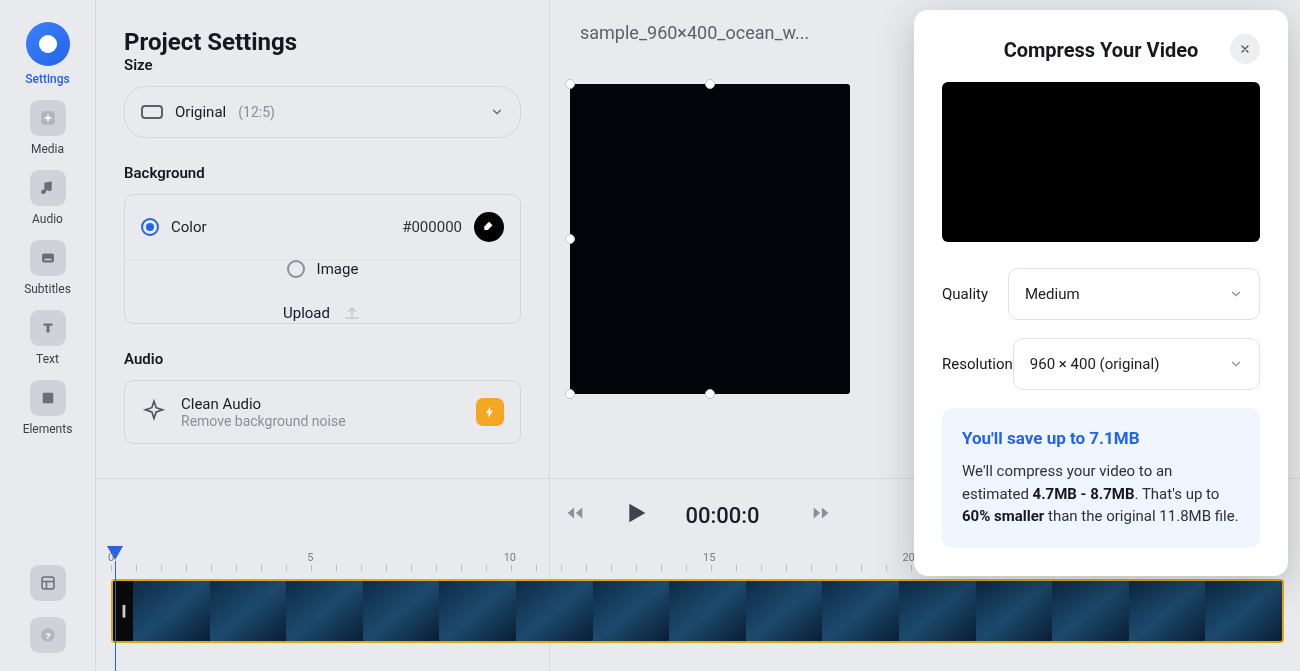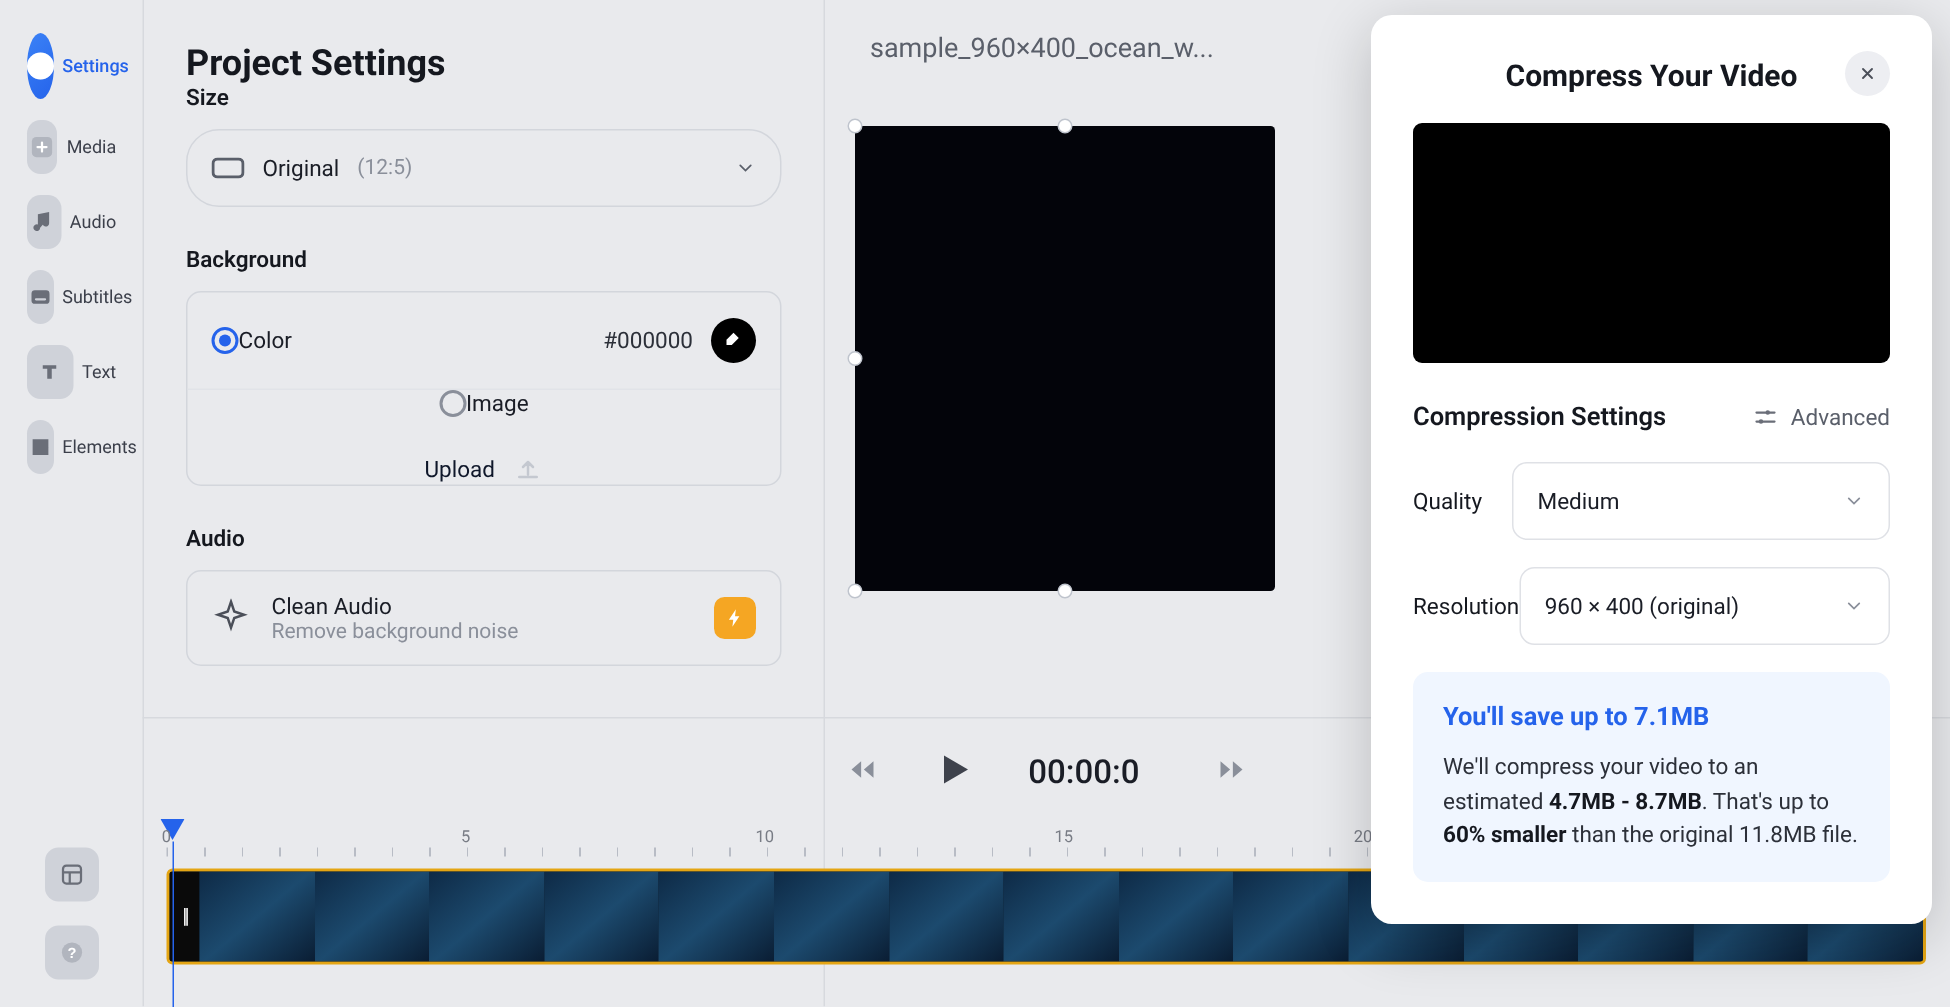--- a/index.html
+++ b/index.html
@@ -1,21 +1,21 @@
 <!DOCTYPE html>
 <html><head>
 <meta charset="utf-8">
 <style>
   * { box-sizing: border-box; margin: 0; padding: 0; }
   html, body { width: 1300px; height: 671px; overflow: hidden; font-family: -apple-system, BlinkMacSystemFont, "Segoe UI", Roboto, Arial, sans-serif; background: #e9eaed; }
   .app { display: flex; width: 100%; height: 100%; }
 
   
   .sidebar { width: 95px; background: #e9eaed; display: flex; flex-direction: column; align-items: center; padding-top: 22px; gap: 14px; }
-  .side-item { width: 60px; display: flex; flex-direction: row; align-items: center; gap: 6px; cursor: pointer; }
+  .side-item { width: 60px; display: flex; flex-direction: column; align-items: center; gap: 6px; cursor: pointer; }
   .side-item .icon-box { width: 36px; height: 36px; border-radius: 9px; display:flex; align-items:center; justify-content:center; font-size:18px;}
   .side-item .label { font-size: 12px; color: #3b3f4a; }
   .side-item.active .label { color:#2563eb; font-weight:500;}
   .side-item .plain { background:#cfd2d9; color:#4b4f59; }
   .side-circle { width:44px; height:44px; border-radius:50%; background:linear-gradient(135deg,#3b82f6,#2563eb); display:flex; align-items:center; justify-content:center;}
   .side-circle .inner{ width:18px; height:18px; border-radius:50%; background:#fff; box-shadow:0 0 0 6px rgba(255,255,255,0.35) inset;}
 
   .sidebar-footer{ margin-top:auto; margin-bottom:18px; display:flex; flex-direction:column; gap:16px; align-items:center;}
   .footer-btn{ width:36px; height:36px; border-radius:9px; background:#cfd2d9; display:flex; align-items:center; justify-content:center; color:#4b4f59; cursor:pointer;}
 
@@ -24,21 +24,21 @@
   .panel-title { font-size: 24px; font-weight: 700; color:#15181f; }
   .field-label { font-size:15px; font-weight:600; color:#15181f; margin-bottom:12px;}
   .select-box { border:1px solid #d3d6dc; border-radius:22px; height:52px; display:flex; align-items:center; padding:0 16px; cursor:pointer; justify-content:space-between; margin-bottom:26px;}
   .select-left{ display:flex; align-items:center; gap:12px; font-size:15px; color:#1a1d26;}
   .select-left .dim{ color:#8a8f9a; font-size:14px;}
   .chev-down {width:14px;height:14px;}
 
   .bg-group{ border:1px solid #d3d6dc; border-radius:10px; overflow:hidden; margin-bottom:26px;}
   .bg-row{ height:64px; display:flex; align-items:center; padding:0 16px; justify-content:space-between;}
   .bg-row + .bg-row{ border-top:1px solid #e1e3e8;flex-direction:column;}
-  .bg-left{ display:flex; align-items:center; font-size:15px; color:#1a1d26;justify-content:space-between;}
+  .bg-left{ display:flex; align-items:center; gap:12px; font-size:15px; color:#1a1d26;justify-content:space-between;}
   .radio{ width:18px; height:18px; border-radius:50%; border:2px solid #8a8f9a; display:flex; align-items:center; justify-content:center;}
   .radio.on{ border-color:#2563eb;}
   .radio.on::after{ content:""; width:8px; height:8px; border-radius:50%; background:#2563eb;}
   .bg-right{ display:flex; align-items:center; gap:12px;}
   .hex{font-size:15px; color:#2c3039;}
   .color-swatch{ width:30px; height:30px; border-radius:50%; background:#000; display:flex; align-items:center; justify-content:center; color:#fff;}
   .upload-txt{ color:#0f172a; font-size:15px;}
   .upload-ic{ width:20px; height:20px; color:#b6bac3;}
 
   .audio-box{ border:1px solid #d3d6dc; border-radius:10px; padding:14px 16px; display:flex; align-items:center; gap:14px;}
@@ -319,31 +319,20 @@
   <div class="modal">
     <div class="modal-header">
       <span class="modal-title">Compress Your Video</span>
       <span class="modal-close">
         <svg width="12" height="12" viewBox="0 0 24 24">
             <path d="M6 6l12 12M18 6L6 18" stroke="#4b4f59" stroke-width="2.5" stroke-linecap="round"></path>
           </svg>
       </span>
     </div>
     <div class="modal-preview"></div>
-    <div class="modal-section-head">
-      <span class="sec-title">Compression Settings</span>
-      <span class="adv-link">
-        <svg width="18" height="18" viewBox="0 0 24 24">
-            <path d="M4 8h10m-6 8h12M14 8h6M4 16h4" stroke="#6a6e78" stroke-width="2" stroke-linecap="round"></path>
-            <circle cx="14" cy="8" r="2" fill="#6a6e78"></circle>
-            <circle cx="8" cy="16" r="2" fill="#6a6e78"></circle>
-          </svg>
-        <span>Advanced</span>
-      </span>
-    </div>
 
     <div class="form-row">
       <span class="lbl">Quality</span>
       <div class="select2">
         <span>Medium</span>
         <svg class="chev-down" viewBox="0 0 24 24" width="14" height="14">
             <path d="M6 9l6 6 6-6" fill="none" stroke="#8a8f9a" stroke-width="2" stroke-linecap="round"></path>
           </svg>
       </div>
     </div>

